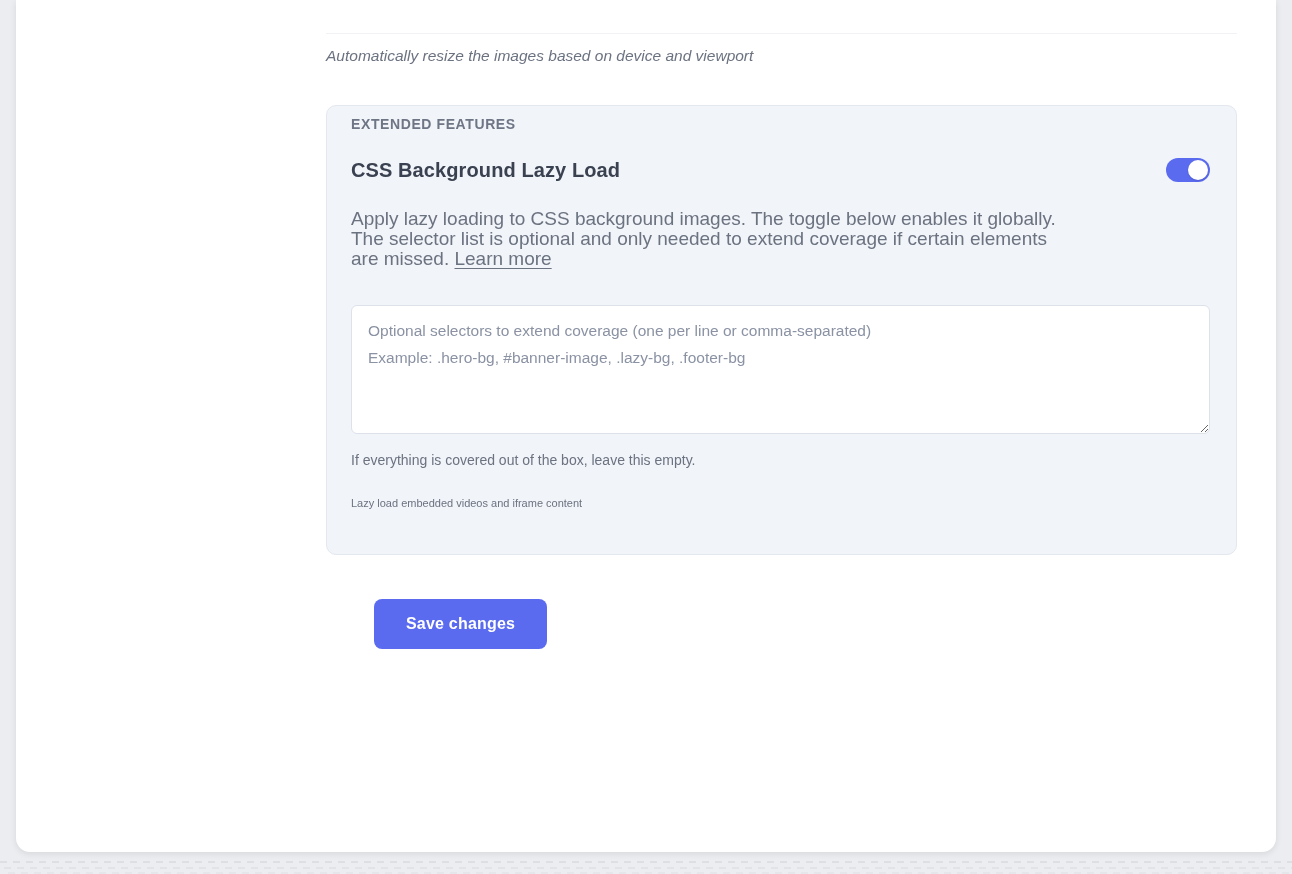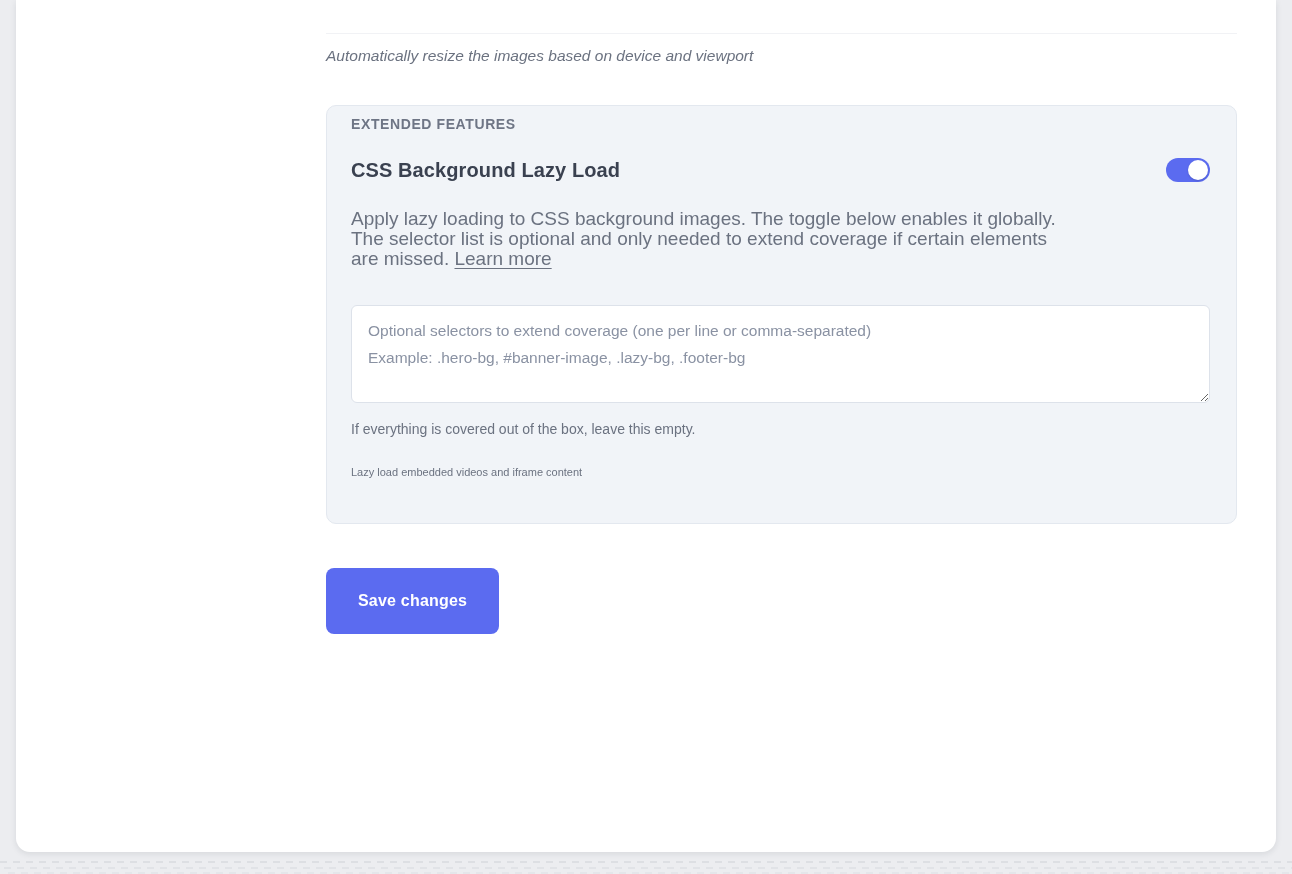--- a/index.html
+++ b/index.html
@@ -94,21 +94,21 @@
   }
   .learn-more{
     color:var(--body-gray);
     text-decoration:underline;
     text-underline-offset:3px;
     cursor:pointer;
   }
   textarea.selectors{
     display:block;
     width:100%;
-    height:98px;
+    height:129px;
     margin-top:36px;
     background:#ffffff;
     border:1px solid #dde2ea;
     border-radius:6px;
     padding:11px 16px;
     font-family:"Liberation Sans", sans-serif;
     font-size:15.5px;
     line-height:27px;
     color:#3a4150;
     resize:vertical;
@@ -129,23 +129,24 @@
   .save-btn{
     margin-top:44px;
     display:inline-block;
     background:var(--accent);
     color:#ffffff;
     font-family:"Liberation Sans", sans-serif;
     font-size:16px;
     font-weight:700;
     border:none;
     border-radius:8px;
-    padding:24px 32px;
+    padding:16px 32px;
     cursor:pointer;
     letter-spacing:0.2px;
+    margin-left:48px;
   }
   
   .bottom-texture{
     position:absolute;
     left:0; bottom:0;
     width:100%; height:16px;
     background:
       repeating-linear-gradient(90deg,#dddfe3 0 7px,transparent 7px 13px) 0 3px / 100% 2px no-repeat,
       repeating-linear-gradient(90deg,#e1e3e7 0 7px,transparent 7px 13px) 4px 9px / 100% 2px no-repeat,
       repeating-linear-gradient(90deg,#e4e6ea 0 7px,transparent 7px 13px) 8px 14px / 100% 2px no-repeat;

